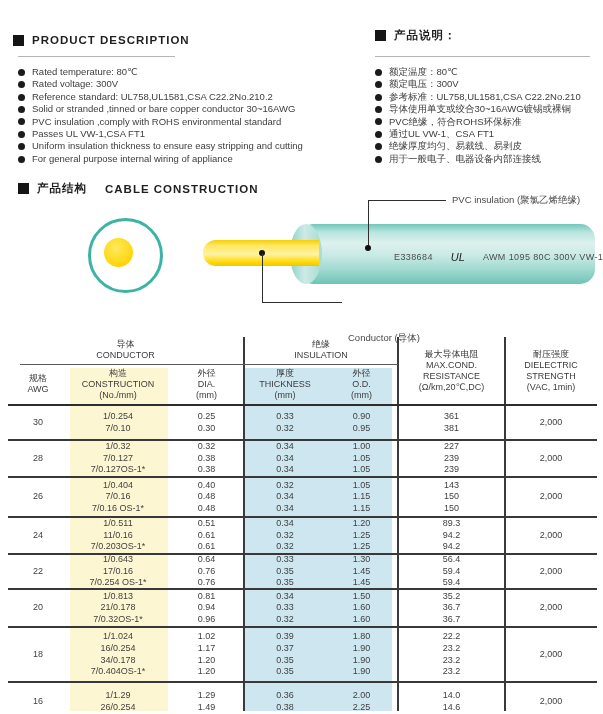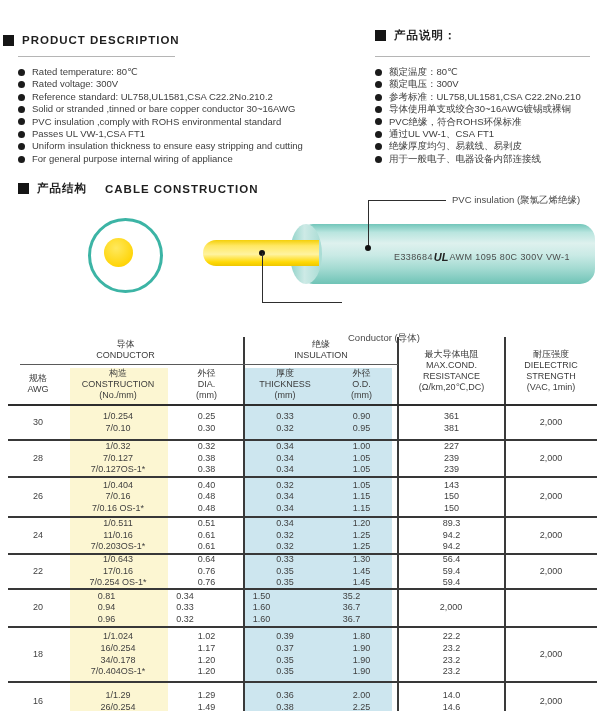--- a/index.html
+++ b/index.html
@@ -25,39 +25,39 @@
   .cable-body{width:298px;height:60px;
       border-radius:16px 15px 15px 16px / 30px 15px 15px 30px;
       background:linear-gradient(180deg,#72c6ba 0%,#b9e5df 14%,#def1ee 32%,#c9eae5 52%,#a2dad1 75%,#6fc3b6 100%);}
   .cable-cap{width:32px;height:60px;border-radius:50%;
       background:linear-gradient(90deg,#8fd2c8 0%,#cdeae6 45%,#a8dcd4 100%);}
   .conductor{width:116px;height:26px;border-radius:13px 0 0 13px / 13px 0 0 13px;
       background:linear-gradient(180deg,#f4cf08 0%,#ffe863 22%,#fff3a0 55%,#ffd905 85%,#eec700 100%);}
   .leader{background:#2e2e2e;}
   .ldot{width:6px;height:6px;border-radius:50%;background:#111;}
   .diag-label{font-size:9.5px;color:#4a4a4a;white-space:nowrap;}
-  .marking{display:flex;align-items:center;gap:1px;font-size:9px;color:#4d4d4d;
+  .marking{display:flex;align-items:center;gap:18px;font-size:9px;color:#4d4d4d;
            letter-spacing:.4px;white-space:nowrap;}
-  .ul-logo{font-weight:700;font-style:italic;font-size:11px;color:#222;letter-spacing:0;}
+  .ul-logo{font-weight:400;font-style:italic;font-size:11px;color:#222;letter-spacing:0;}
 
   
   .th{font-size:9px;line-height:11px;text-align:center;white-space:pre-line;color:#3c3c3c;}
   .vline{width:1.5px;background:#3a3a3a;}
   .trow{display:flex;align-items:stretch;box-sizing:border-box;border-bottom:2px solid #383838;}
   .cell{display:flex;flex-direction:column;justify-content:center;text-align:center;
         font-size:9px;line-height:11.6px;white-space:pre-line;color:#3f3f3f;}
   .c1{width:60px;} .c2{width:100px;} .c3{width:77px;} .c4{width:80px;}
   .c5{width:73px;} .c6{width:107px;} .c7{width:92px;}
 </style>
 </head>
 <body>
 
 <div id="page">
 
-  <div class="abs sec-title" style="left:3px;top:34px;text-align:right;">
+  <div class="abs sec-title" style="left:13px;top:34px;text-align:right;">
     <span class="sq"></span>
     <span>PRODUCT DESCRIPTION</span>
   </div>
   <div class="abs rule" style="left:18px;top:56px;width:157px;"></div>
 
   <div class="abs sec-title" style="left:375px;top:28px;">
     <span class="sq"></span>
     <span>产品说明：</span>
   </div>
   <div class="abs rule" style="left:375px;top:56px;width:215px;"></div>
@@ -285,20 +285,23 @@
       <div class="cell c5">1.30
 1.45
 1.45</div>
       <div class="cell c6">56.4
 59.4
 59.4</div>
       <div class="cell c7">2,000</div>
     </div>
     <div class="trow" style="height:38px;">
       <div class="cell c1">20</div>
+      <div class="cell c2">1/0.813
+21/0.178
+7/0.32OS-1*</div>
       <div class="cell c3">0.81
 0.94
 0.96</div>
       <div class="cell c4">0.34
 0.33
 0.32</div>
       <div class="cell c5">1.50
 1.60
 1.60</div>
       <div class="cell c6">35.2

